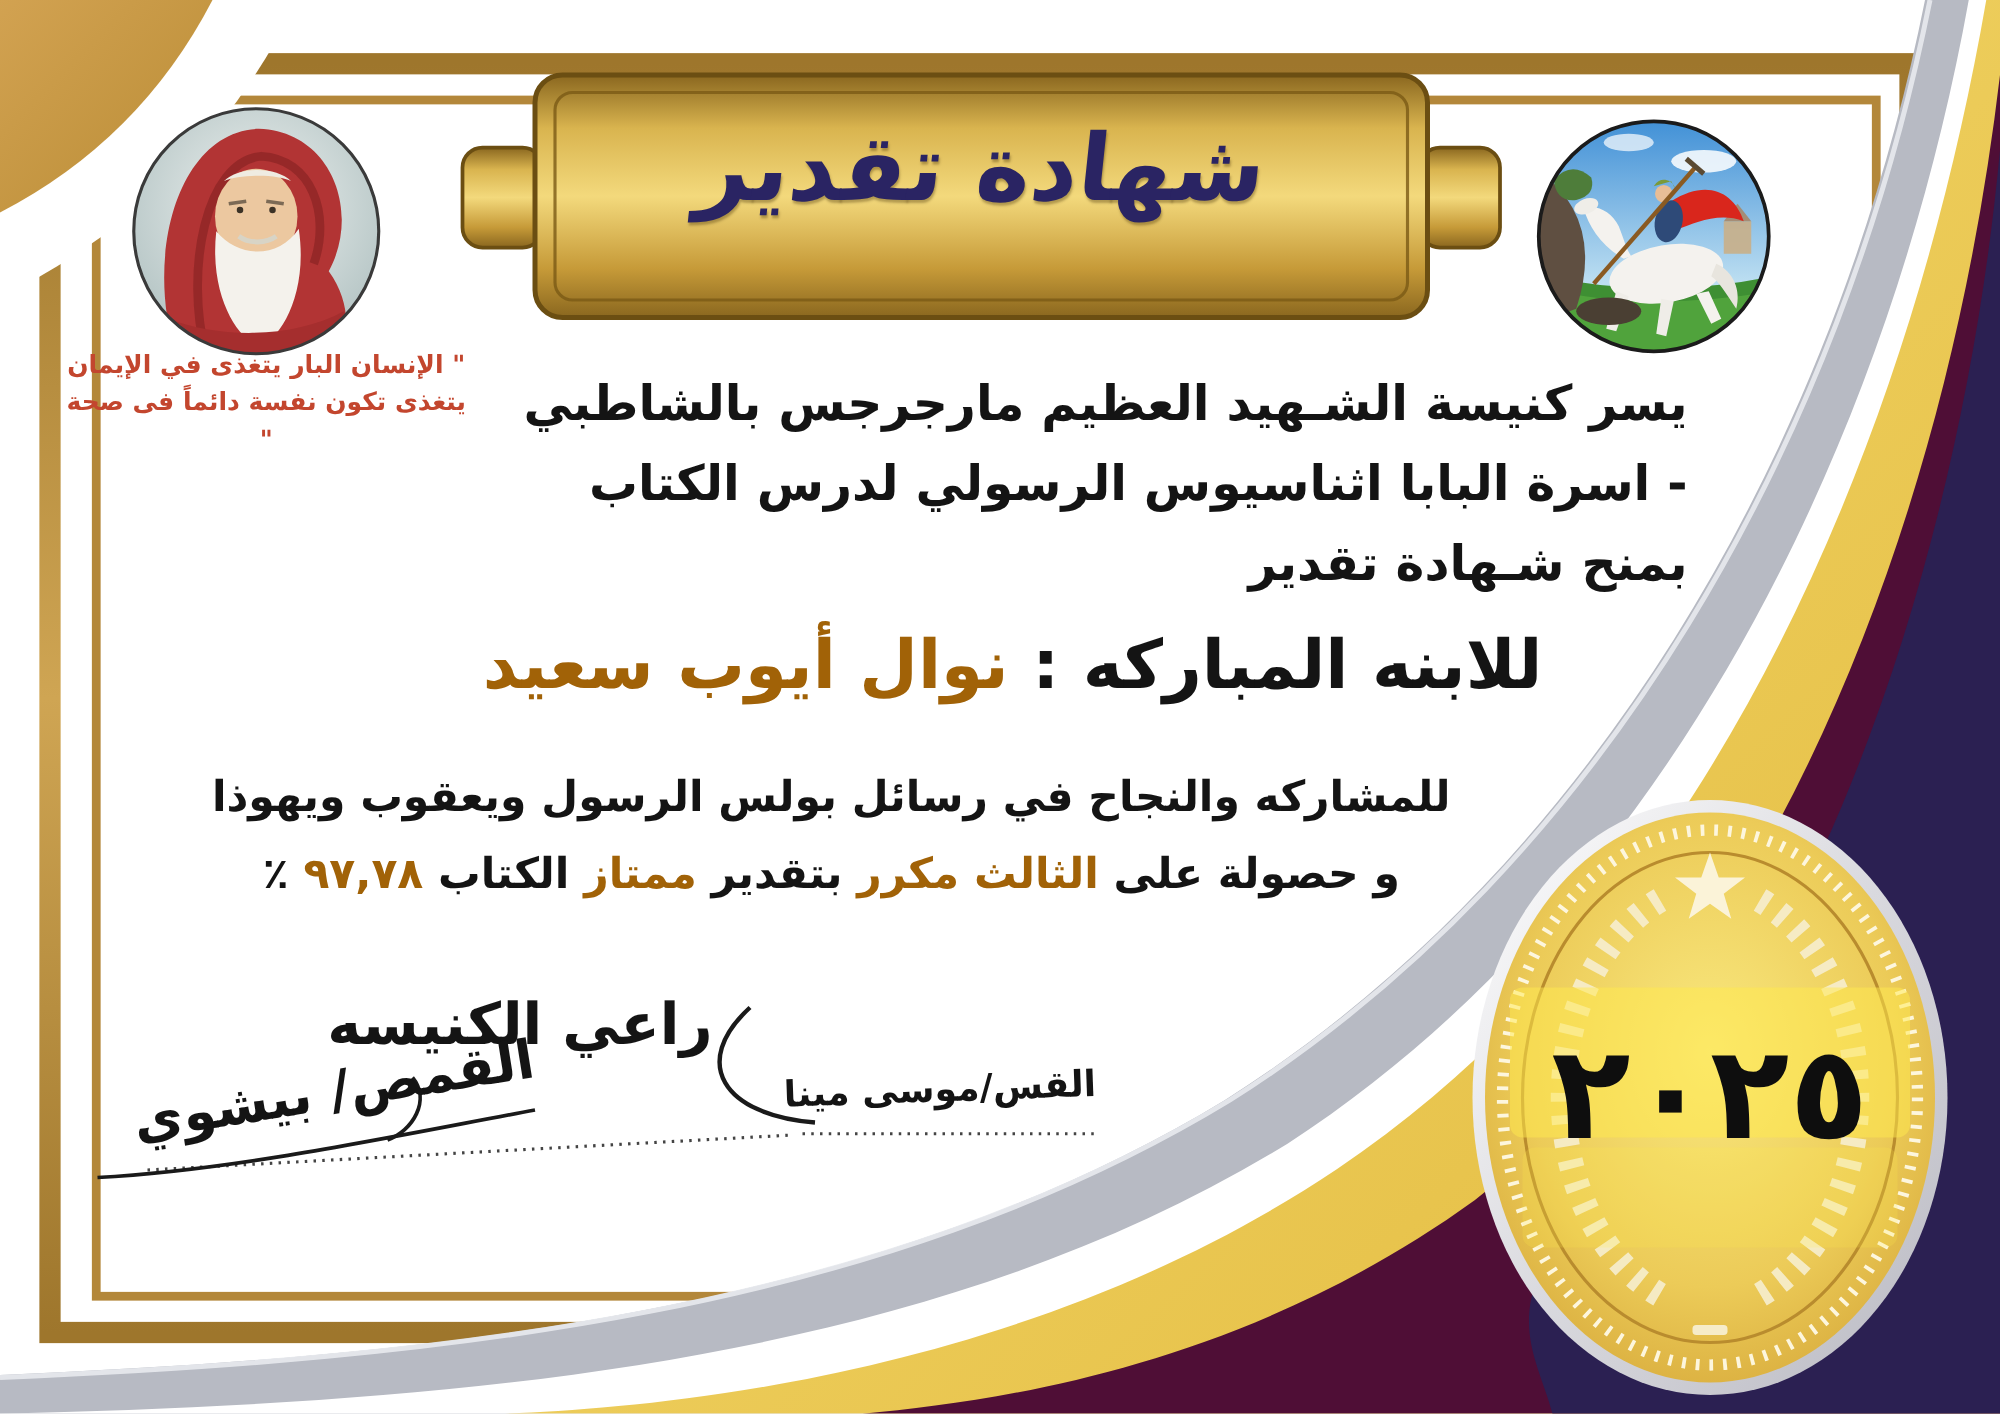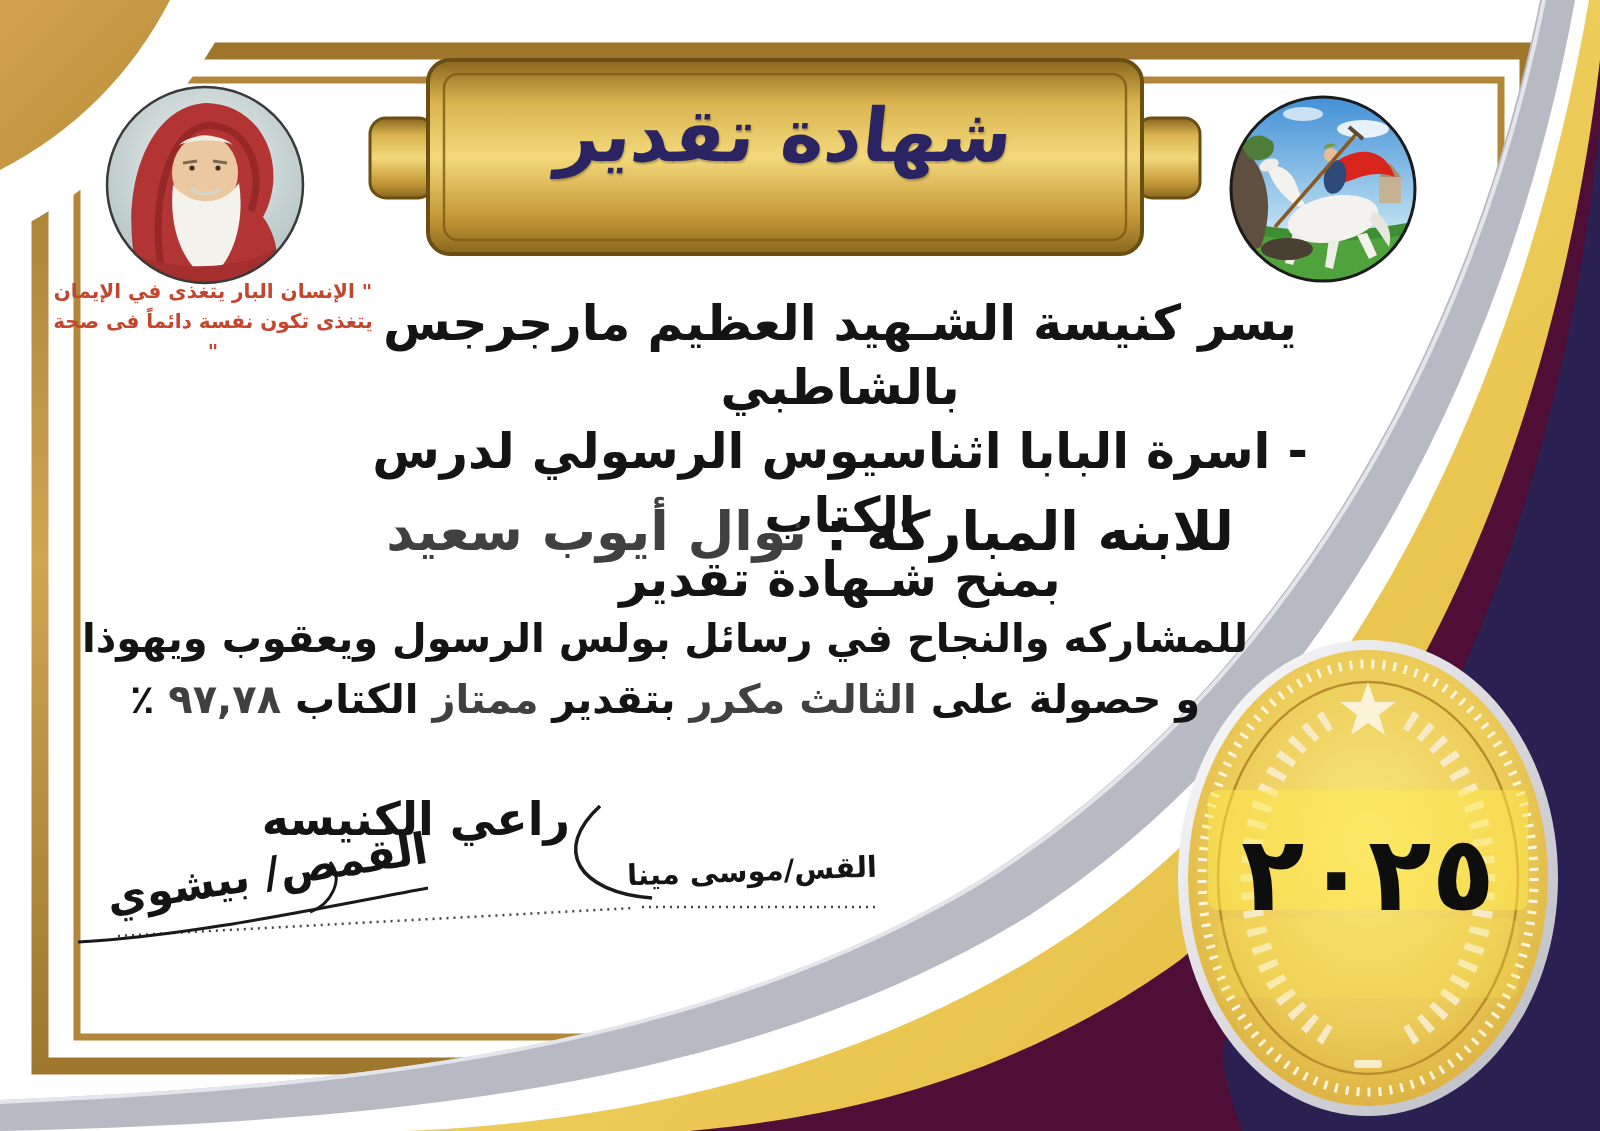--- a/index.html
+++ b/index.html
@@ -10,27 +10,27 @@
   svg.layer{position:absolute;left:0;top:0;width:1600px;height:1131px;}
   .txt{position:absolute;direction:rtl;color:#141414;}
   .plaque-title{
     left:425px;top:92px;width:720px;text-align:center;
     font-size:74px;font-weight:bold;color:#2a2463;
     text-shadow:1px 2px 2px rgba(60,40,0,.35);
     transform:skewX(-6deg);
   }
   .quote{left:48px;top:276px;width:330px;text-align:center;
     font-size:20px;font-weight:bold;color:#c3462e;line-height:30px;}
-  .intro{left:330px;top:292px;width:1020px;text-align:center;
-    font-size:49px;font-weight:bold;line-height:64px;}
+  .intro{left:330px;top:292px;width:1020px;
+    font-size:39px;font-weight:bold;line-height:64px;}
   .recipient{left:310px;top:500px;width:1000px;text-align:center;
     font-size:54px;font-weight:bold;}
   .achv{left:60px;top:608px;width:1210px;text-align:center;
-    font-size:40px;font-weight:bold;line-height:61px;}
-  .orange{color:#404040;margin-top:26px;}
+    font-size:34px;font-weight:bold;line-height:61px;}
+  .orange{color:#a16207;margin-top:26px;}
   .pastor{left:230px;top:792px;width:340px;text-align:right;
     font-size:46px;font-weight:bold;}
   .sig1{left:612px;top:854px;width:280px;text-align:center;
     font-size:29px;font-weight:bold;transform:rotate(-2deg);}
   .sig2{left:82px;top:848px;width:370px;text-align:center;
     font-size:43px;font-weight:bold;transform:rotate(-9deg);}
 </style>
 </head>
 <body>
 

